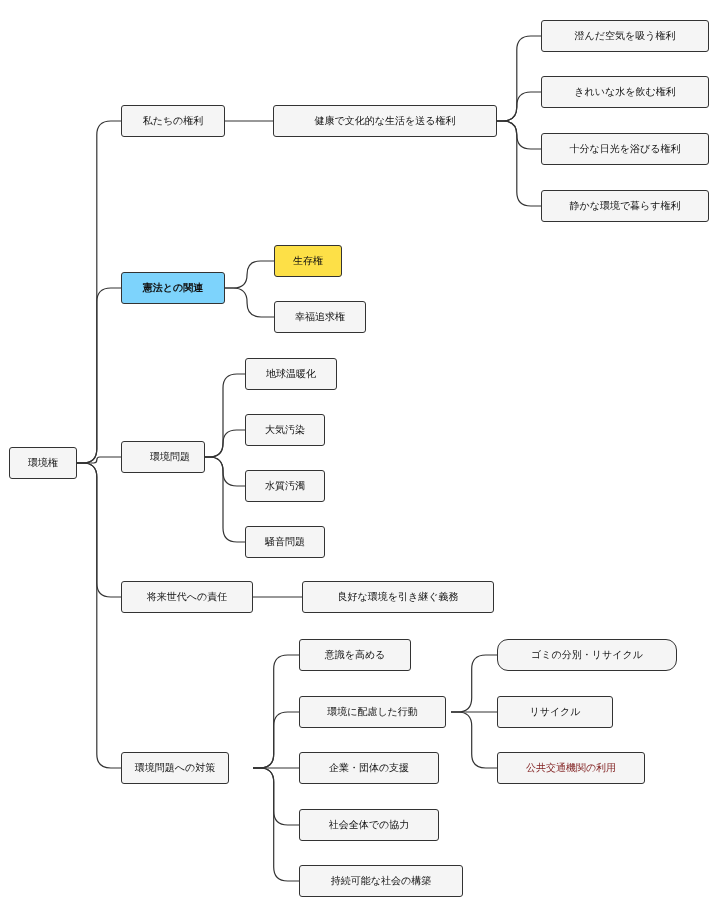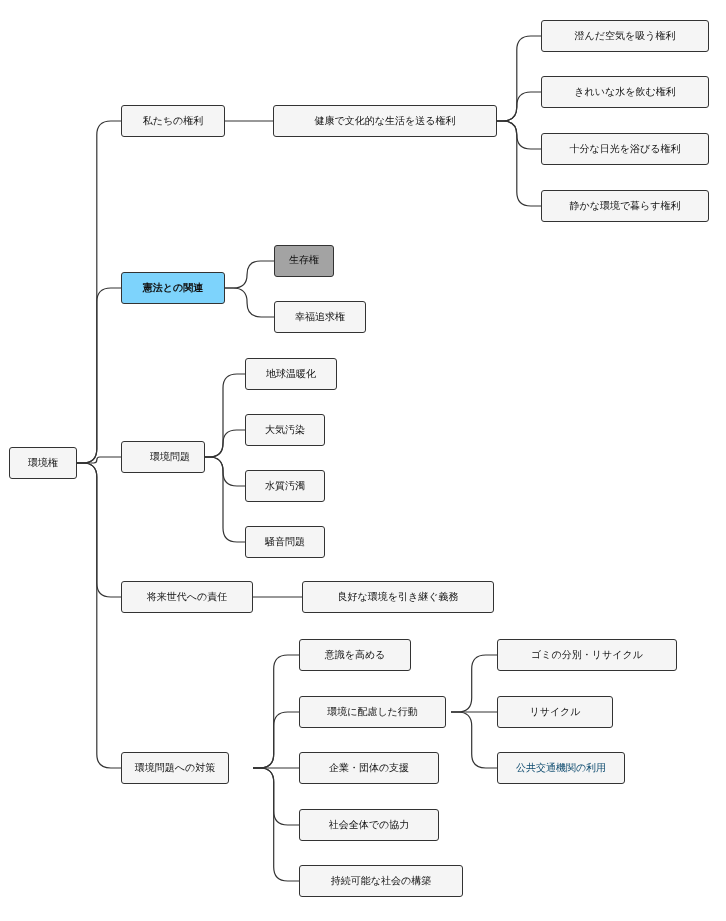--- a/index.html
+++ b/index.html
@@ -72,32 +72,32 @@
     </svg>
   <div id="node-layer">
       <div class="node" style="left: 9px; top: 447px; width: 68px; height: 32px; background: rgb(245, 245, 245); border-color: rgb(51, 51, 51); color: rgb(17, 17, 17);">環境権</div>
       <div class="node" style="left: 121px; top: 105px; width: 104px; height: 32px; background: rgb(245, 245, 245); border-color: rgb(51, 51, 51); color: rgb(17, 17, 17);">私たちの権利</div>
       <div class="node" style="left: 273px; top: 105px; width: 224px; height: 32px; background: rgb(245, 245, 245); border-color: rgb(51, 51, 51); color: rgb(17, 17, 17);">健康で文化的な生活を送る権利</div>
       <div class="node" style="left: 541px; top: 20px; width: 168px; height: 32px; background: rgb(245, 245, 245); border-color: rgb(51, 51, 51); color: rgb(17, 17, 17);">澄んだ空気を吸う権利</div>
       <div class="node" style="left: 541px; top: 76px; width: 168px; height: 32px; background: rgb(245, 245, 245); border-color: rgb(51, 51, 51); color: rgb(17, 17, 17);">きれいな水を飲む権利</div>
       <div class="node" style="left: 541px; top: 133px; width: 168px; height: 32px; background: rgb(245, 245, 245); border-color: rgb(51, 51, 51); color: rgb(17, 17, 17);">十分な日光を浴びる権利</div>
       <div class="node" style="left: 541px; top: 190px; width: 168px; height: 32px; background: rgb(245, 245, 245); border-color: rgb(51, 51, 51); color: rgb(17, 17, 17);">静かな環境で暮らす権利</div>
       <div class="node" style="left: 121px; top: 272px; width: 104px; height: 32px; background: #7dd3fc; border-color: rgb(51, 51, 51); color: rgb(17, 17, 17); font-weight: bold;">憲法との関連</div>
-      <div class="node" style="left: 274px; top: 245px; width: 60px; height: 32px; background: #a3a3a3; border-color: rgb(51, 51, 51); color: rgb(17, 17, 17); font-family: Liberation Mono, monospace;">生存権</div>
+      <div class="node" style="left: 274px; top: 245px; width: 68px; height: 32px; background: #fde047; border-color: rgb(51, 51, 51); color: rgb(17, 17, 17);">生存権</div>
       <div class="node" style="left: 274px; top: 301px; width: 92px; height: 32px; background: rgb(245, 245, 245); border-color: rgb(51, 51, 51); color: rgb(17, 17, 17);">幸福追求権</div>
       <div class="node" style="left: 121px; top: 441px; width: 84px; height: 32px; background: rgb(245, 245, 245); border-color: rgb(51, 51, 51); color: rgb(17, 17, 17); padding-left: 22px;">環境問題</div>
       <div class="node" style="left: 245px; top: 358px; width: 92px; height: 32px; background: rgb(245, 245, 245); border-color: rgb(51, 51, 51); color: rgb(17, 17, 17);">地球温暖化</div>
       <div class="node" style="left: 245px; top: 414px; width: 80px; height: 32px; background: rgb(245, 245, 245); border-color: rgb(51, 51, 51); color: rgb(17, 17, 17);">大気汚染</div>
       <div class="node" style="left: 245px; top: 470px; width: 80px; height: 32px; background: rgb(245, 245, 245); border-color: rgb(51, 51, 51); color: rgb(17, 17, 17);">水質汚濁</div>
       <div class="node" style="left: 245px; top: 526px; width: 80px; height: 32px; background: rgb(245, 245, 245); border-color: rgb(51, 51, 51); color: rgb(17, 17, 17);">騒音問題</div>
       <div class="node" style="left: 121px; top: 581px; width: 132px; height: 32px; background: rgb(245, 245, 245); border-color: rgb(51, 51, 51); color: rgb(17, 17, 17);">将来世代への責任</div>
       <div class="node" style="left: 302px; top: 581px; width: 192px; height: 32px; background: rgb(245, 245, 245); border-color: rgb(51, 51, 51); color: rgb(17, 17, 17);">良好な環境を引き継ぐ義務</div>
       <div class="node" style="left: 121px; top: 752px; width: 108px; height: 32px; background: rgb(245, 245, 245); border-color: rgb(51, 51, 51); color: rgb(17, 17, 17);">環境問題への対策</div>
       <div class="node" style="left: 299px; top: 639px; width: 112px; height: 32px; background: rgb(245, 245, 245); border-color: rgb(51, 51, 51); color: rgb(17, 17, 17);">意識を高める</div>
       <div class="node" style="left: 299px; top: 696px; width: 147px; height: 32px; background: rgb(245, 245, 245); border-color: rgb(51, 51, 51); color: rgb(17, 17, 17);">環境に配慮した行動</div>
       <div class="node" style="left: 299px; top: 752px; width: 140px; height: 32px; background: rgb(245, 245, 245); border-color: rgb(51, 51, 51); color: rgb(17, 17, 17);">企業・団体の支援</div>
       <div class="node" style="left: 299px; top: 809px; width: 140px; height: 32px; background: rgb(245, 245, 245); border-color: rgb(51, 51, 51); color: rgb(17, 17, 17);">社会全体での協力</div>
       <div class="node" style="left: 299px; top: 865px; width: 164px; height: 32px; background: rgb(245, 245, 245); border-color: rgb(51, 51, 51); color: rgb(17, 17, 17);">持続可能な社会の構築</div>
-      <div class="node" style="left: 497px; top: 639px; width: 180px; height: 32px; background: rgb(245, 245, 245); border-color: rgb(51, 51, 51); color: rgb(17, 17, 17);">ゴミの分別・リサイクル</div>
+      <div class="node" style="left: 497px; top: 639px; width: 180px; height: 32px; background: rgb(245, 245, 245); border-color: rgb(51, 51, 51); color: rgb(17, 17, 17); border-radius: 11px;">ゴミの分別・リサイクル</div>
       <div class="node" style="left: 497px; top: 696px; width: 116px; height: 32px; background: rgb(245, 245, 245); border-color: rgb(51, 51, 51); color: rgb(17, 17, 17);">リサイクル</div>
-      <div class="node" style="left: 497px; top: 752px; width: 128px; height: 32px; background: rgb(245, 245, 245); border-color: rgb(51, 51, 51); color: #0c4a6e;">公共交通機関の利用</div>
+      <div class="node" style="left: 497px; top: 752px; width: 148px; height: 32px; background: rgb(245, 245, 245); border-color: rgb(51, 51, 51); color: #7f1d1d;">公共交通機関の利用</div>
     </div>
 </div>
 
 </body></html>

